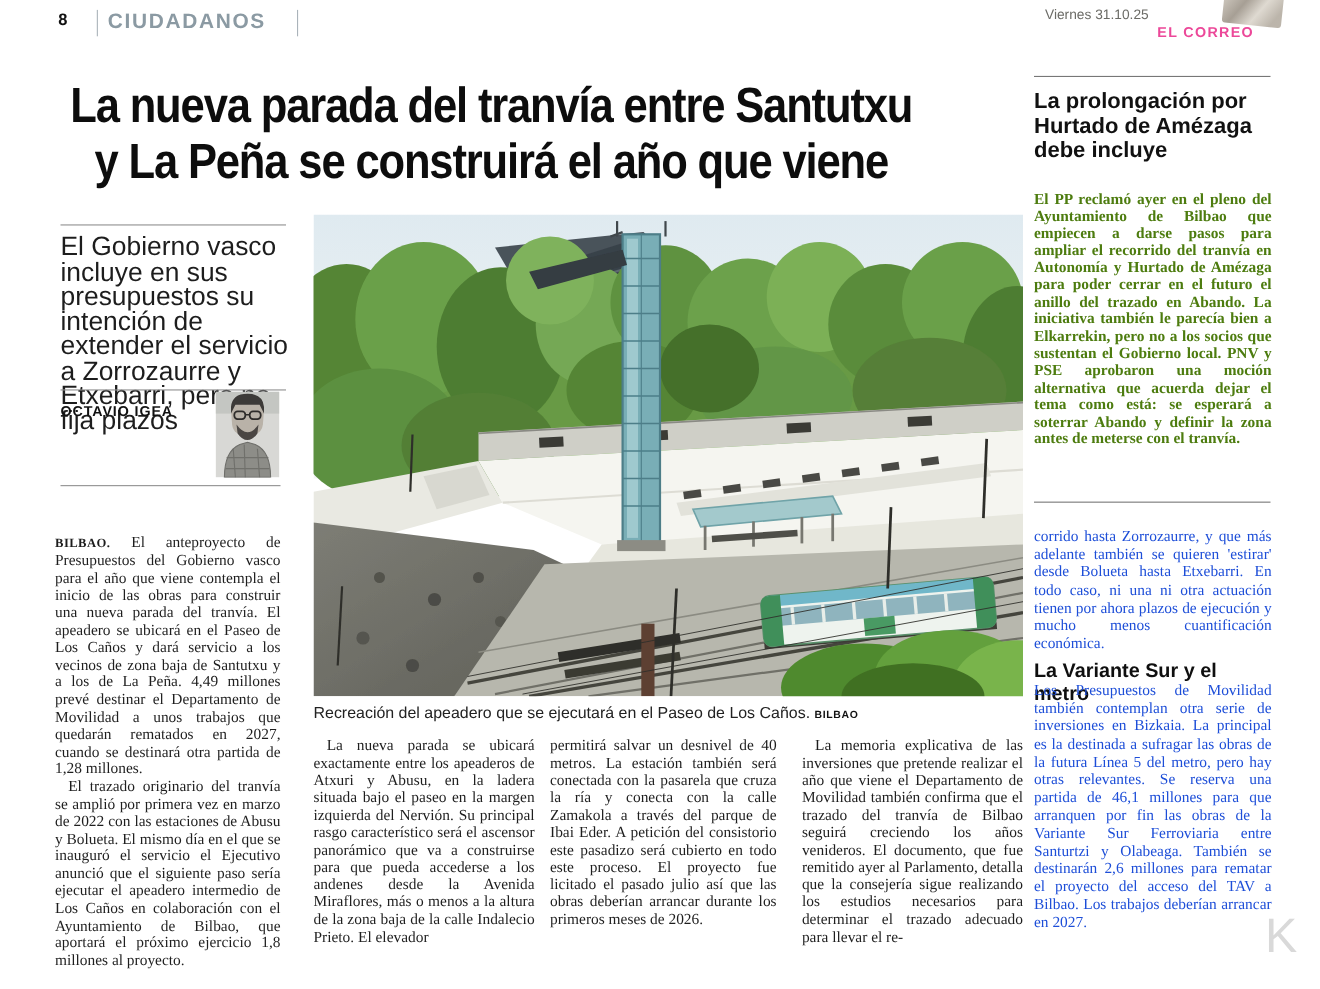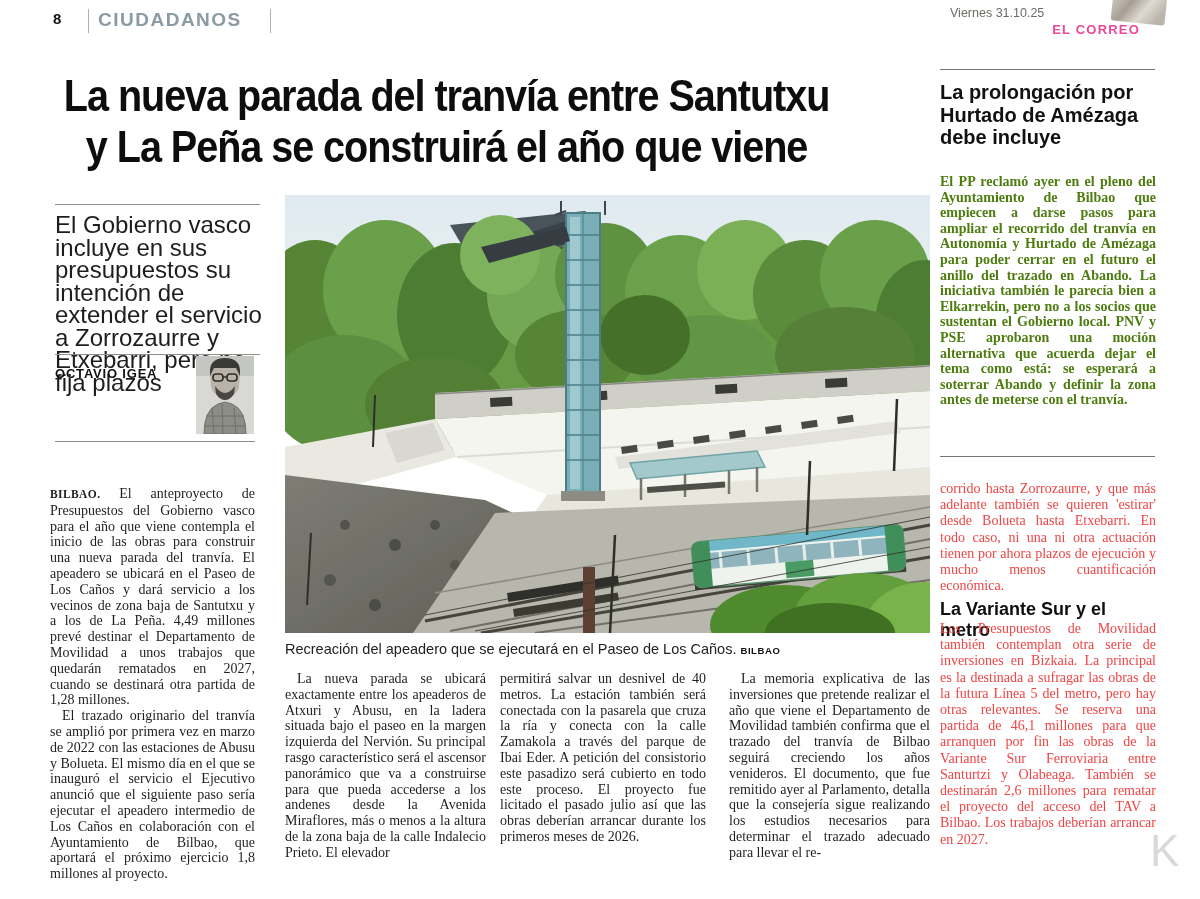--- a/index.html
+++ b/index.html
@@ -32,21 +32,21 @@
   .body-text p{margin:0;}
   .body-text p.indent{text-indent:12px;}
   .dateline{font-size:11.5px;letter-spacing:.4px;font-weight:600;}
   
   .caption{font-family:"Liberation Sans",sans-serif;font-size:14.5px;color:#222;}
   .credit{font-family:"Liberation Sans",sans-serif;font-weight:700;font-size:9.5px;letter-spacing:.6px;color:#111;}
   
   .sb-rule{height:1px;background:#777;}
   .sb-headline{font-family:"Liberation Sans",sans-serif;font-weight:700;font-size:20px;line-height:22.5px;color:#111;}
   .sb-bold{font-size:14px;line-height:15.6px;font-weight:700;text-align:justify;color:#4d7c0f;}
-  .cont-text{font-size:14px;line-height:16.2px;text-align:justify;color:#ef4444;}
+  .cont-text{font-size:14px;line-height:16.2px;text-align:justify;color:#1d4ed8;}
   .subhead{font-family:"Liberation Sans",sans-serif;font-weight:700;font-size:18px;color:#0f0f0f;}
 </style>
 </head>
 <body>
 
 <div class="abs page-number" style="left:53px;top:10px;">8</div>
 <div class="abs vbar" style="left:88px;top:9px;"></div>
 <div class="abs section-title" style="left:98px;top:9px;">CIUDADANOS</div>
 <div class="abs vbar" style="left:270px;top:9px;"></div>
 <div class="abs edition-date" style="left:950px;top:6px;width:198px;">Viernes 31.10.25</div>

